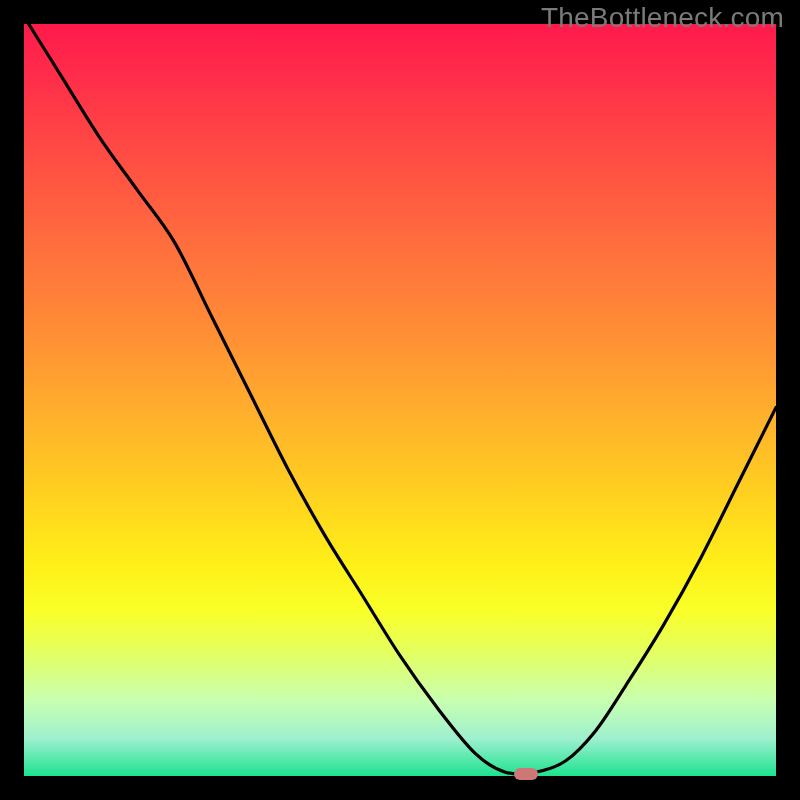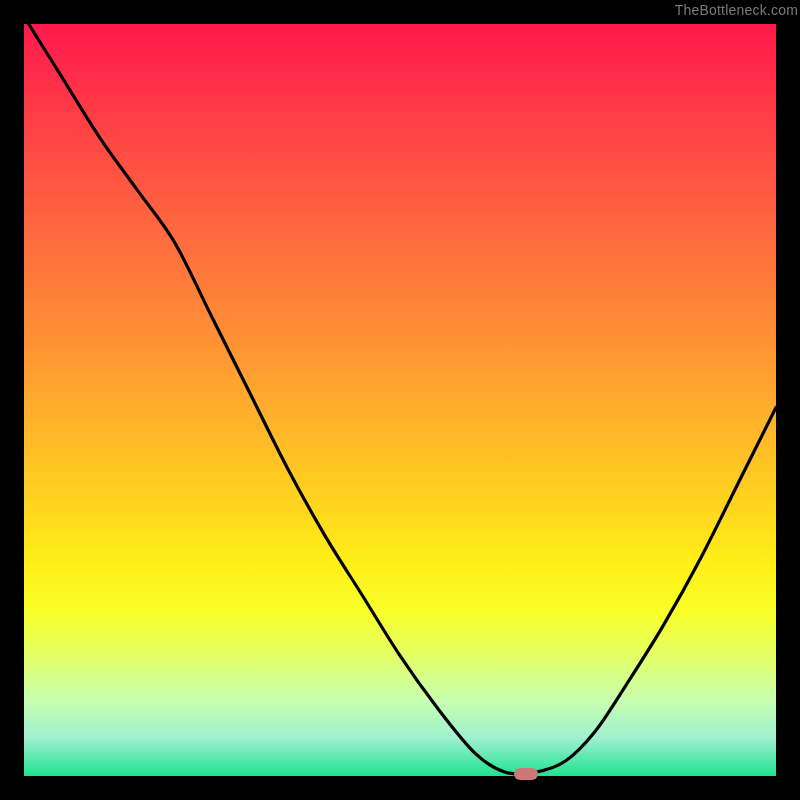--- a/index.html
+++ b/index.html
@@ -42,23 +42,23 @@
   svg.curve {
     position: absolute;
     left: 0;
     top: 0;
     width: 752px;
     height: 752px;
   }
   .watermark {
     position: absolute;
     top: 2px;
-    right: 2px;
+    right: 16px;
     color: #7a7a7a;
-    font-size: 14px;
+    font-size: 28px;
     font-weight: 400;
     letter-spacing: 0.2px;
     user-select: none;
   }
   .marker {
     position: absolute;
     width: 24px;
     height: 12px;
     border-radius: 6px;
     background: #cb7876;

